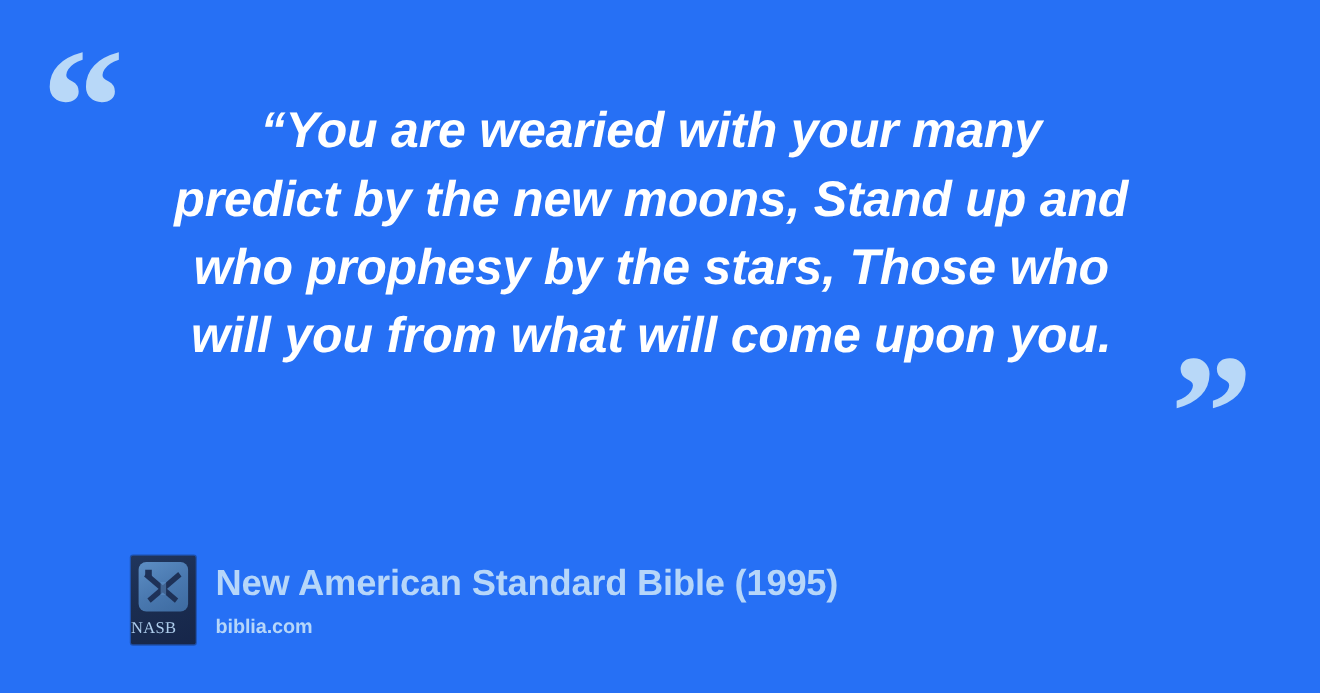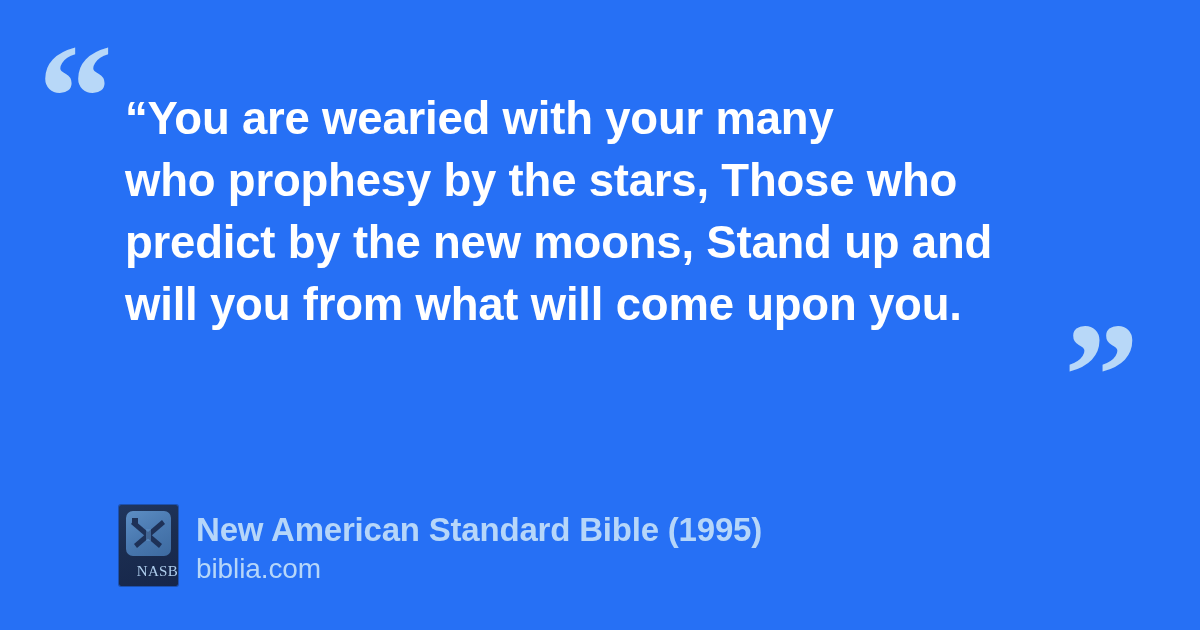--- a/index.html
+++ b/index.html
@@ -32,24 +32,25 @@
   }
   .quote-close {
     left:1064px;
     top:300px;
     font-size:150px;
   }
 
   
   .quote-block {
     position:absolute;
-    left:125px;
+    left:101px;
     top:88px;
     width:982px;
-    text-align:left;
+    text-align:center;
+    font-style:italic;
   }
   .quote-text {
     color:#ffffff;
     font-size:45.5px;
     font-weight:700;
     line-height:62px;
     letter-spacing:-0.2px;
   }
 
   
@@ -80,21 +81,21 @@
     border-radius:7px;
     background:linear-gradient(150deg,#5d8ec4 0%,#4a79b0 50%,#3d6aa0 100%);
     overflow:hidden;
   }
   .logo-emblem svg { display:block; width:45px; height:45px; }
   .logo-word {
     position:absolute;
     left:0;
     right:0;
     bottom:7px;
-    text-align:right;
+    text-align:left;
     color:#aecdec;
     font-family:"Liberation Serif", serif;
     font-size:15px;
     letter-spacing:.3px;
     line-height:1;
   }
 
   .footer-text {
     margin-left:18px;
     padding-top:1px;
@@ -102,38 +103,38 @@
   .footer-title {
     color:#b6d6f9;
     font-size:33px;
     font-weight:700;
     line-height:47px;
     letter-spacing:-0.2px;
     white-space:nowrap;
   }
   .footer-sub {
     color:#b6d6f9;
-    font-size:28px;
-    font-weight:400;
+    font-size:18px;
+    font-weight:700;
     line-height:30px;
     margin-top:1px;
     letter-spacing:-0.1px;
   }
 </style>
 </head>
 <body>
 
 <div class="quote-mark quote-open">“</div>
 
 <div class="quote-mark quote-close">”</div>
 
 <div class="quote-block">
   <div class="quote-text">“You are wearied with your many</div>
+  <div class="quote-text">predict by the new moons, Stand up and</div>
   <div class="quote-text">who prophesy by the stars, Those who</div>
-  <div class="quote-text">predict by the new moons, Stand up and</div>
   <div class="quote-text">will you from what will come upon you.</div>
 </div>
 
 <div class="footer">
 
   <div class="logo-tile">
     <div class="logo-emblem">
       <svg viewBox="0 0 45 45" xmlns="http://www.w3.org/2000/svg">
         <g fill="#1e3157">
           <path d="M8 9 L36 33 L33 37 L5 13 Z"></path>

